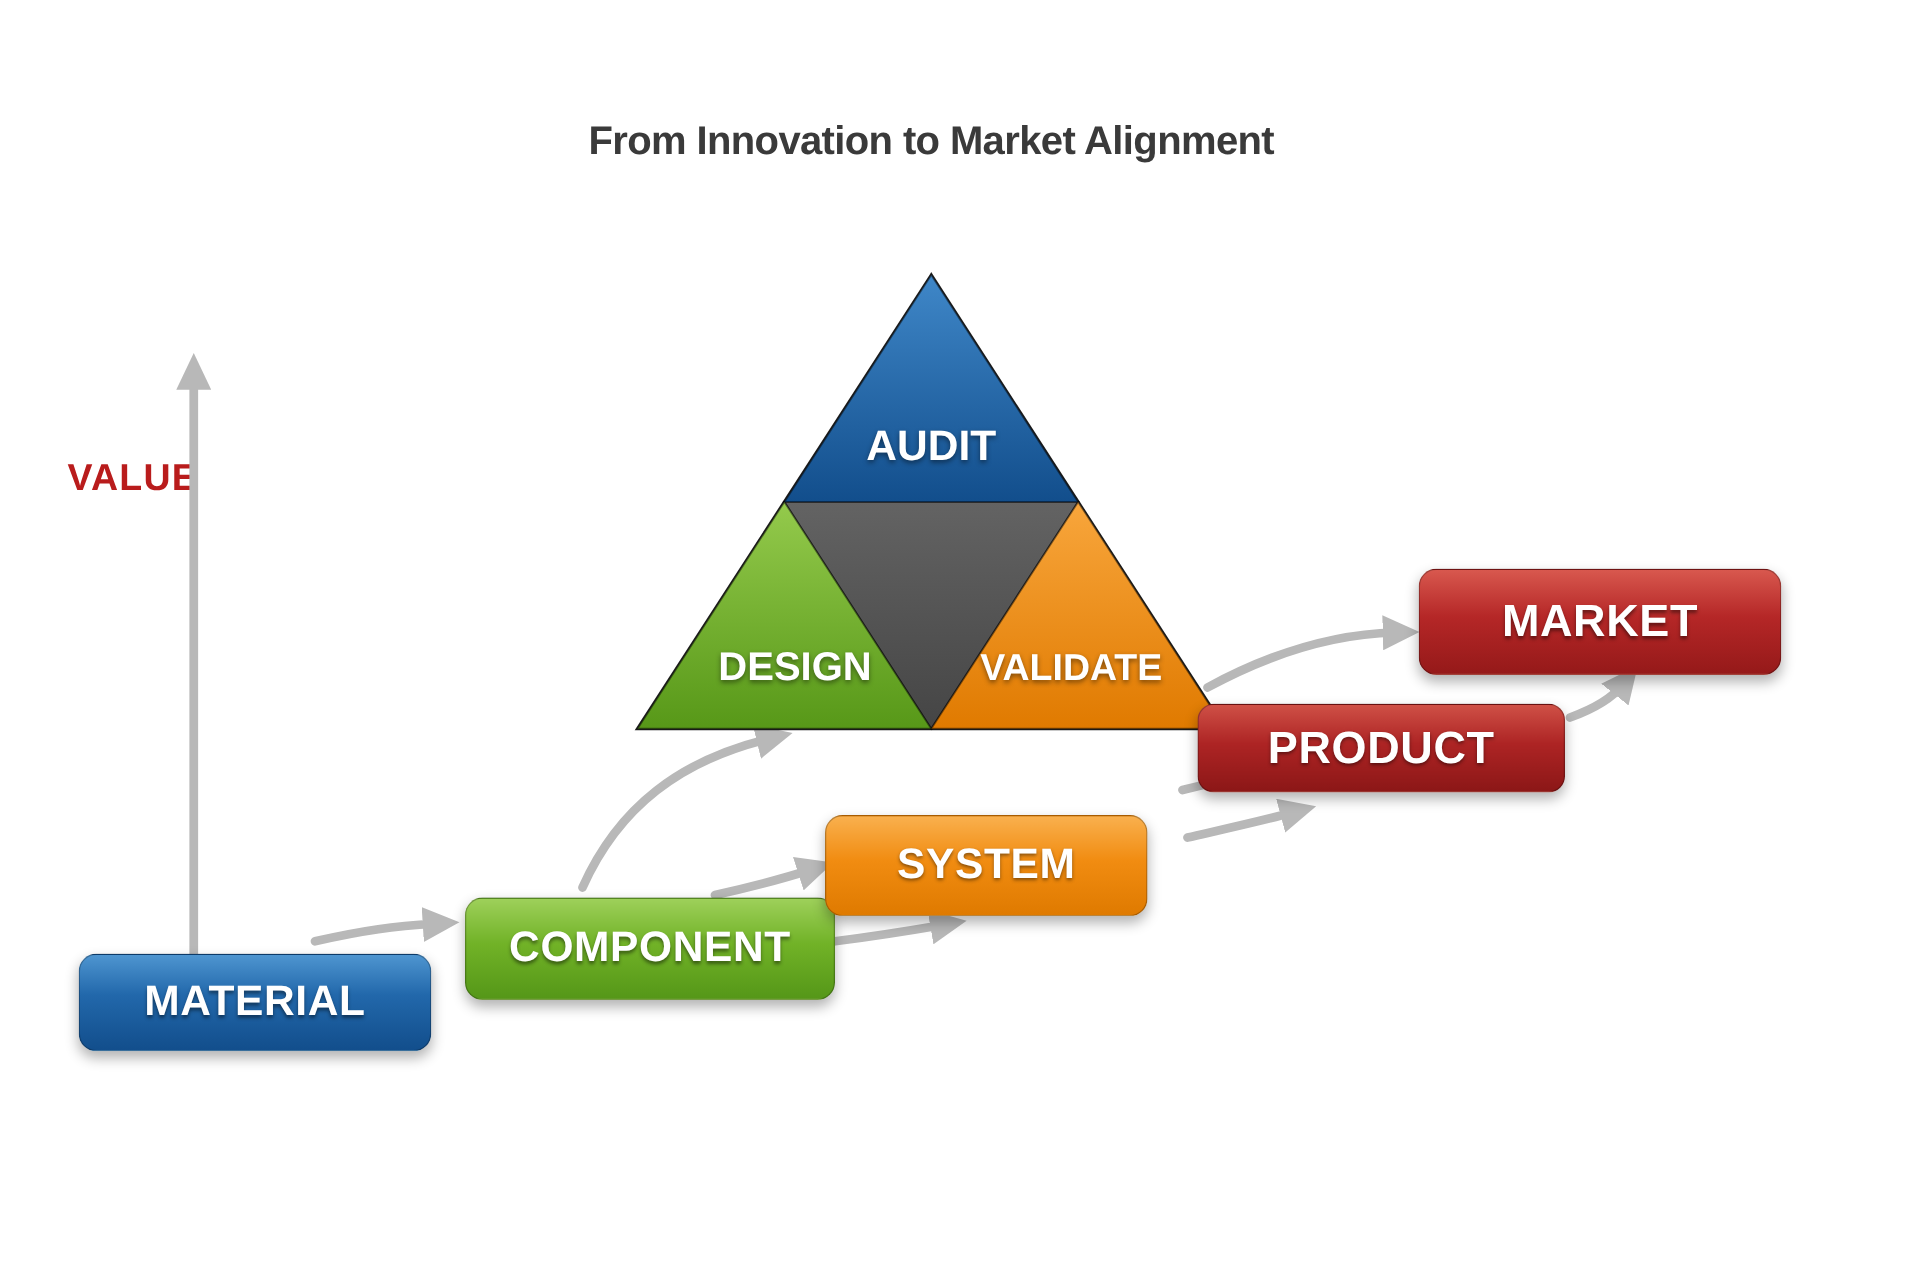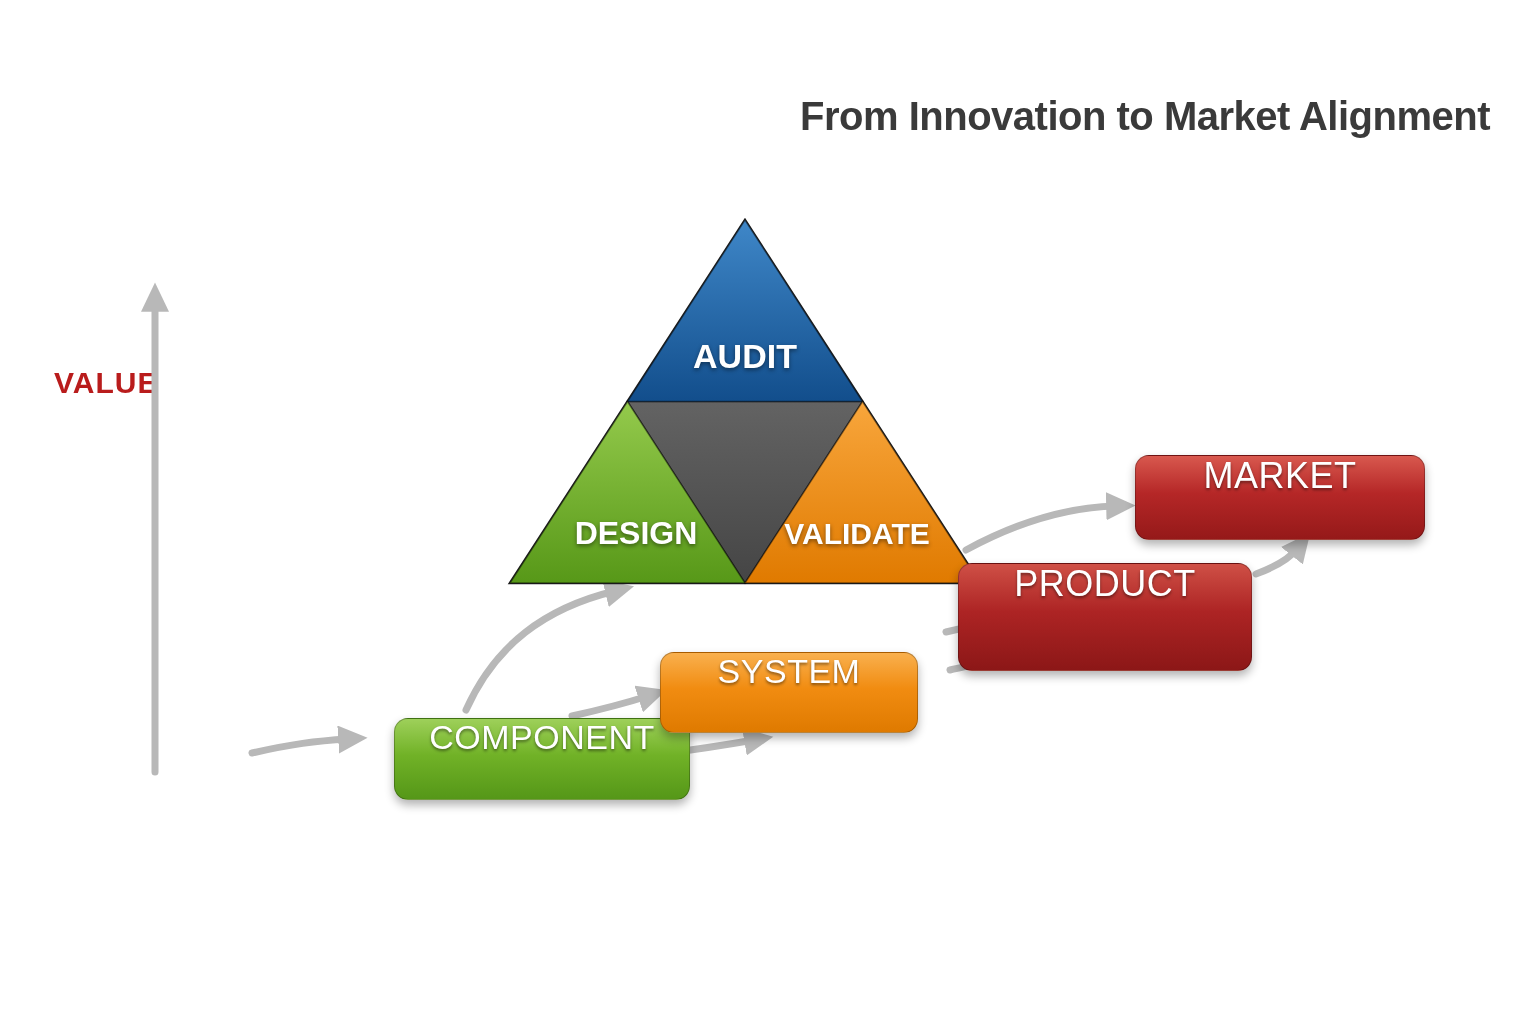--- a/index.html
+++ b/index.html
@@ -6,54 +6,54 @@
   html,body { background:#ffffff; }
   body { font-family:"Liberation Sans", sans-serif; }
 
   .canvas {
     position:relative; width:1536px; height:1024px;
     background:#ffffff; overflow:hidden;
   }
 
   .title {
     position:absolute; top:94px; left:0; width:1490px;
-    text-align:right; font-size:40px; font-weight:bold;
+    text-align:center; font-size:32px; font-weight:bold;
     color:#3a3a3a; letter-spacing:-0.5px;
   }
 
   .axis-label {
     position:absolute; left:54px; top:366px;
     font-size:30px; font-weight:bold; color:#b91c1c; letter-spacing:1px;
   }
 
   .layer { position:absolute; left:0; top:0; width:1536px; height:1024px; }
   .arrows-layer { z-index:1; }
   .pyramid-svg { position:absolute; left:480px; top:200px; width:530px; height:400px; z-index:2; }
 
   .badge {
     position:absolute; z-index:3;
-    display:flex; justify-content:center;
-    color:#ffffff; font-weight:normal; letter-spacing:0.5px;
+    display:flex; align-items:center; justify-content:center;
+    color:#ffffff; font-weight:bold; letter-spacing:0.5px;
     border-radius:14px;
     border:1px solid rgba(0,0,0,0.25);
     box-shadow:0 5px 10px rgba(0,0,0,0.30);
     text-shadow:0 2px 3px rgba(0,0,0,0.45);
   }
   .badge .label { position:relative; top:-1px; }
 
   .c-blue    { background:linear-gradient(180deg,#4e95d0 0%,#2268ab 42%,#124e8c 100%); }
-  .c-green   { background:linear-gradient(180deg,#9ed05a 0%,#71b227 45%,#559718 100%);margin-left:22px; }
+  .c-green   { background:linear-gradient(180deg,#9ed05a 0%,#71b227 45%,#559718 100%); }
   .c-orange  { background:linear-gradient(180deg,#f9b04e 0%,#f18c11 45%,#df7a00 100%); }
   .c-darkred { background:linear-gradient(180deg,#cf5046 0%,#ad2424 45%,#8c1717 100%); }
   .c-red     { background:linear-gradient(180deg,#d8584e 0%,#b52727 45%,#951919 100%); }
 
   .badge-material  { left:63px;   top:763px; width:282px; height:78px; font-size:34px; }
   .badge-component { left:372px;  top:718px; width:296px; height:82px; font-size:34px; }
   .badge-system    { left:660px;  top:652px; width:258px; height:81px; font-size:34px; }
-  .badge-product   { left:958px;  top:563px; width:294px; height:108px; font-size:36px; }
+  .badge-product   { left:958px;  top:563px; width:294px; height:71px; font-size:36px;border-radius:13px; }
   .badge-market    { left:1135px; top:455px; width:290px; height:85px; font-size:36px; }
 
   .pyramid-svg text {
     font-family:"Liberation Sans", sans-serif;
     font-weight:bold; fill:#ffffff;
     filter:drop-shadow(0 2px 2px rgba(0,0,0,0.45));
   }
 
   .arrow {
     fill:none; stroke:#b8b8b8; stroke-width:7; stroke-linecap:round;
@@ -109,20 +109,23 @@
     <polygon points="147.5,201.5 382.5,201.5 265,383" fill="url(#g-gray)" stroke="rgba(0,0,0,0.45)" stroke-width="1.5"></polygon>
     <polygon points="265,20 147.5,201.5 382.5,201.5" fill="url(#g-blue)" stroke="rgba(0,0,0,0.45)" stroke-width="1.5"></polygon>
     <polygon points="147.5,201.5 30,383 265,383" fill="url(#g-green)" stroke="rgba(0,0,0,0.45)" stroke-width="1.5"></polygon>
     <polygon points="382.5,201.5 265,383 500,383" fill="url(#g-orange)" stroke="rgba(0,0,0,0.45)" stroke-width="1.5"></polygon>
 
     <text x="265" y="168" text-anchor="middle" font-size="34">AUDIT</text>
     <text x="156" y="344" text-anchor="middle" font-size="32">DESIGN</text>
     <text x="377" y="344" text-anchor="middle" font-size="30">VALIDATE</text>
   </svg>
 
+  <div class="badge c-blue badge-material">
+    <span class="label">MATERIAL</span>
+  </div>
   <div class="badge c-green badge-component">
     <span class="label">COMPONENT</span>
   </div>
   <div class="badge c-orange badge-system">
     <span class="label">SYSTEM</span>
   </div>
   <div class="badge c-darkred badge-product">
     <span class="label">PRODUCT</span>
   </div>
   <div class="badge c-red badge-market">

